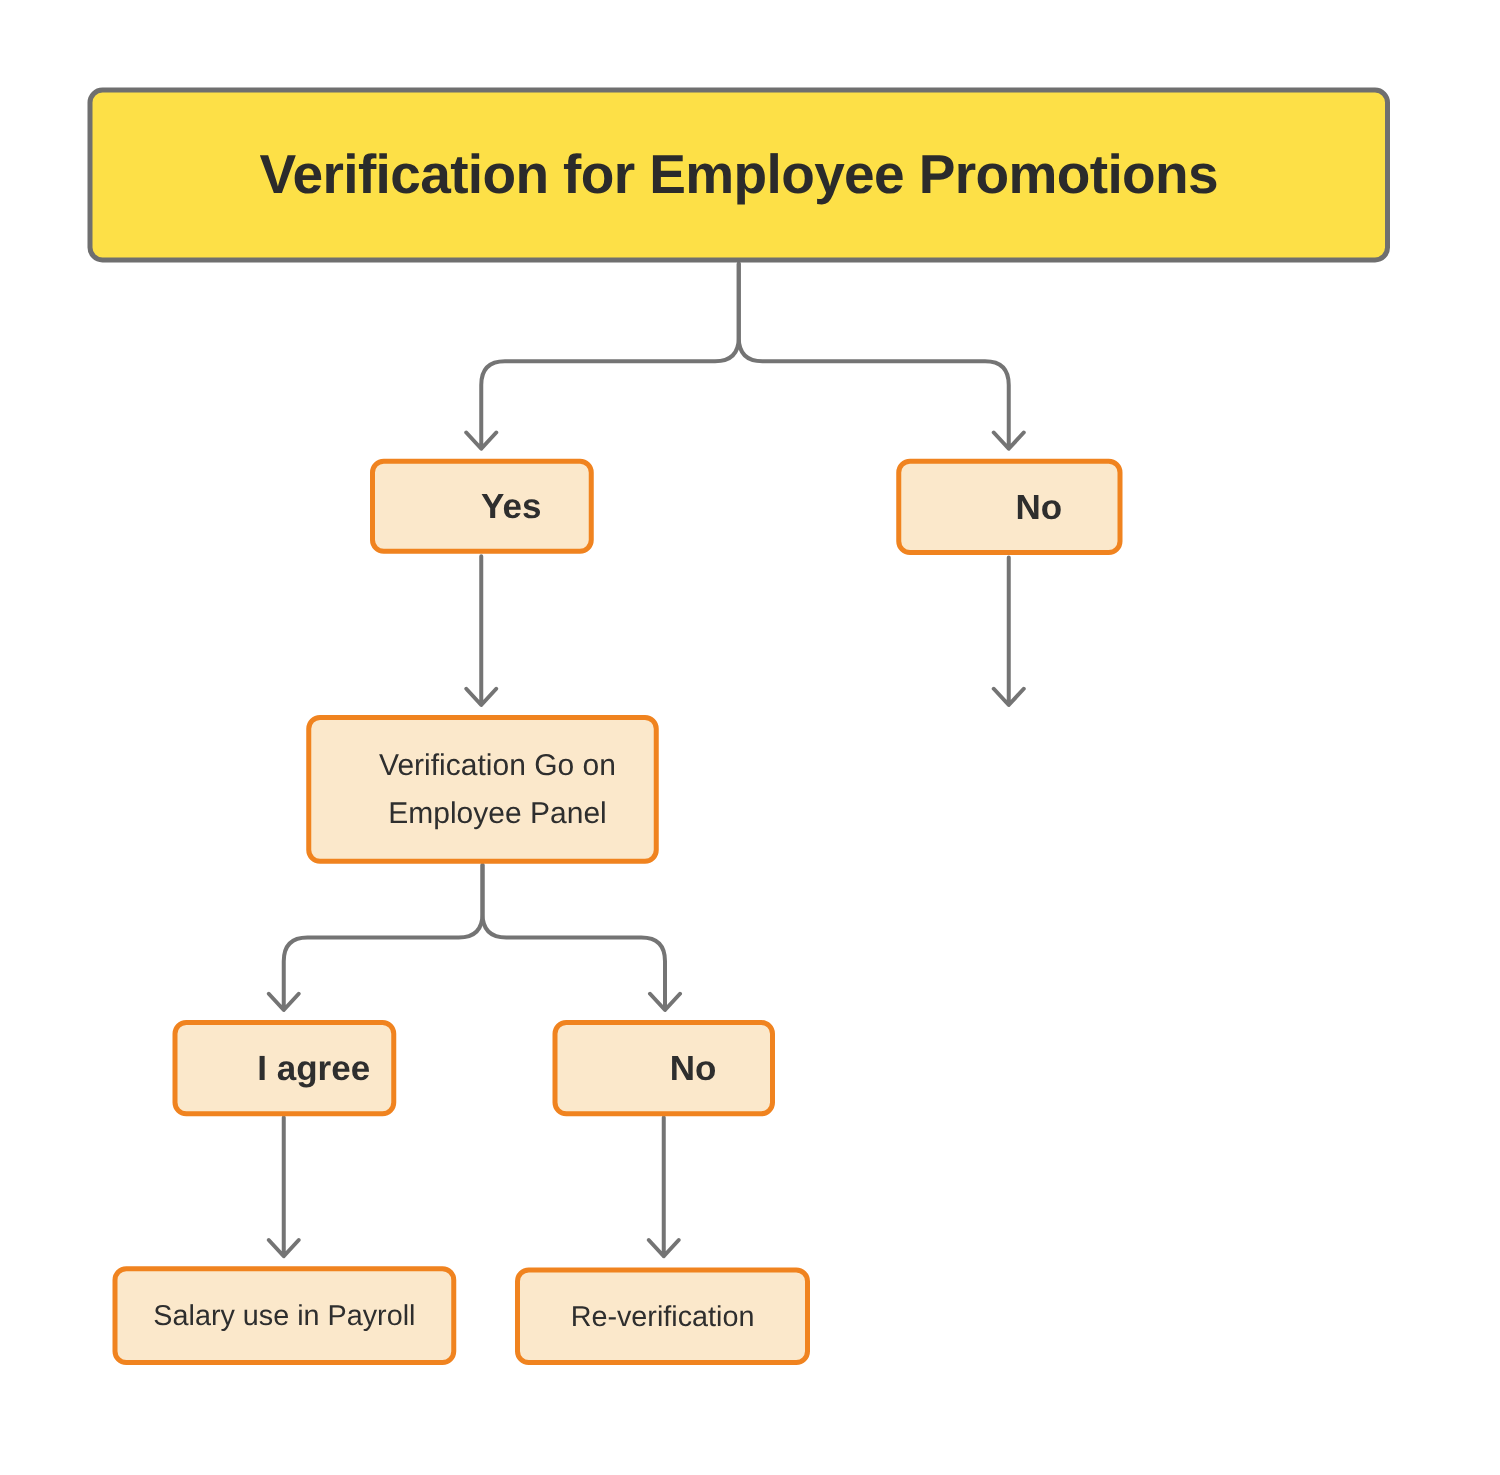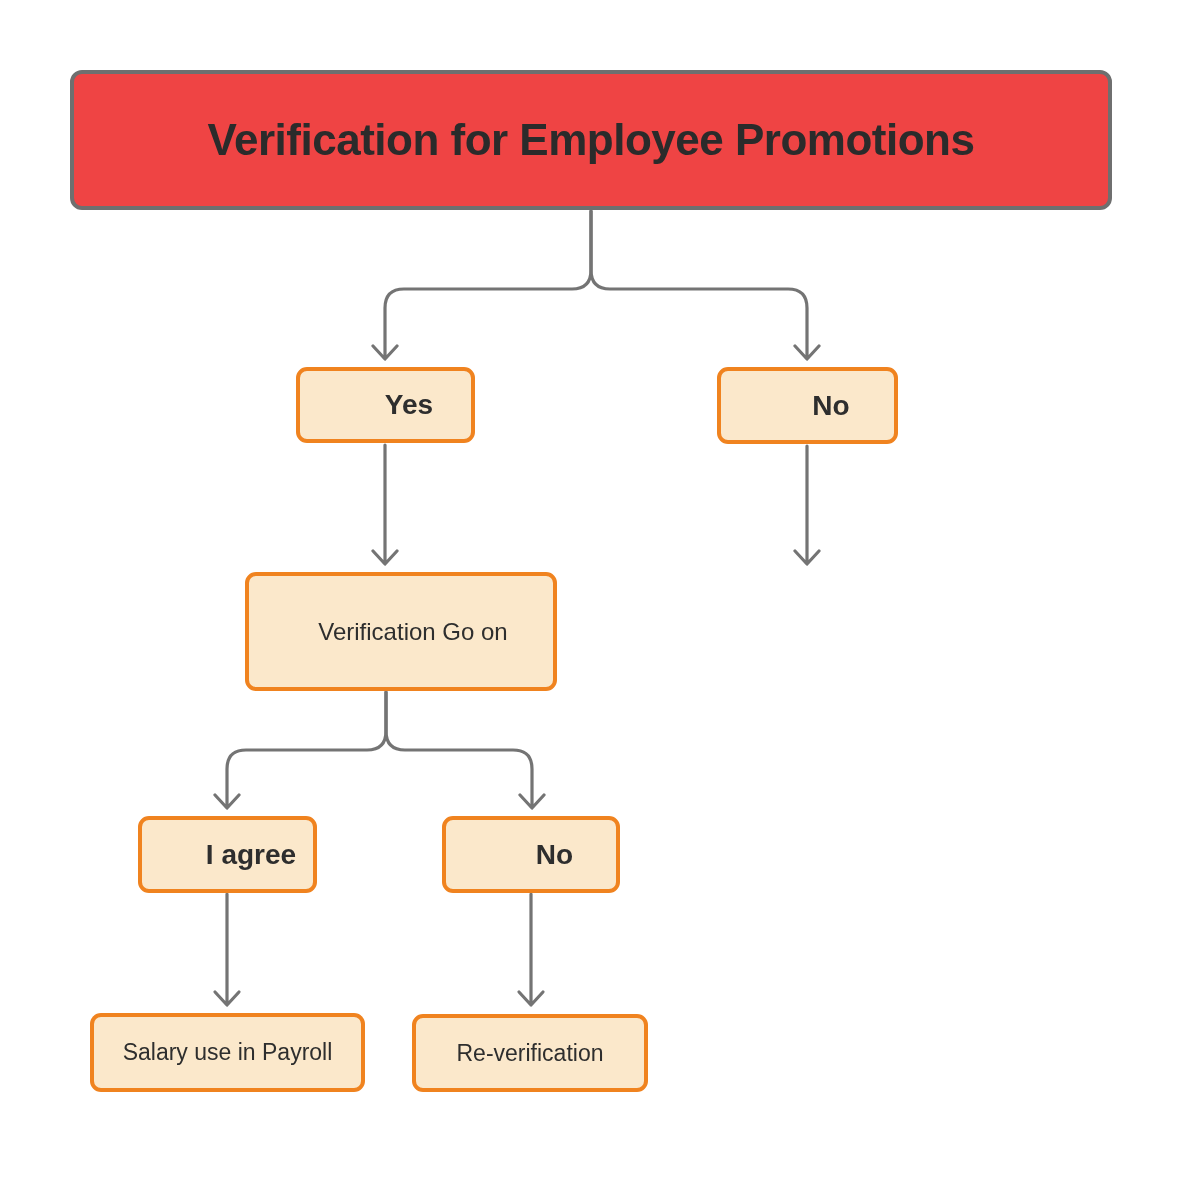--- a/index.html
+++ b/index.html
@@ -31,39 +31,39 @@
     align-items: center;
     justify-content: center;
     text-align: center;
     color: var(--text, #2e2e2e);
     background: var(--node-fill, #fbe8cb);
     border: 4px solid var(--node-border, #f0831f);
     border-radius: 11px;
   }
   .node .line { display: block; }
   .title-node {
-    background: #ef4444;
+    background: #fde047;
     border: 4px solid var(--title-border, #6f6f6f);
     border-radius: 12px;
   }
   .title-node .title-text {
     font-size: 44px;
     font-weight: bold;
     letter-spacing: -0.5px;
     color: #2b2b2b;
   }
   .decision { font-size: 28px; font-weight: bold; padding-left: 47px; }
   .process  { font-size: 24px; font-weight: normal; line-height: 38px; }
   .leaf     { font-size: 23px; font-weight: normal; }
 
   
   .n-title          { left: 70px;  top: 70px;   width: 1042px; height: 140px; }
   .n-yes            { left: 296px; top: 367px;  width: 179px;  height: 76px; }
   .n-no-right       { left: 717px; top: 367px;  width: 181px;  height: 77px; }
-  .n-panel          { left: 245px; top: 572px;  width: 312px;  height: 119px; padding-left: 24px; }
+  .n-panel          { left: 245px; top: 572px;  width: 282px;  height: 119px; padding-left: 24px; }
   .n-salary-direct  { left: 679px; top: 572px;  width: 257px;  height: 119px; }
   .n-i-agree        { left: 138px; top: 816px;  width: 179px;  height: 77px; align-items: center; }
   .n-no-left        { left: 442px; top: 816px;  width: 178px;  height: 77px; }
   .n-salary-payroll { left: 90px;  top: 1013px; width: 275px;  height: 79px; }
   .n-re-verify      { left: 412px; top: 1014px; width: 236px;  height: 78px; }
 </style>
 </head>
 <body>
 
 <div class="canvas">
@@ -86,20 +86,21 @@
   <div class="node decision n-yes">
     <span>Yes</span>
   </div>
 
   <div class="node decision n-no-right">
     <span>No</span>
   </div>
 
   <div class="node process n-panel">
     <span class="line">Verification Go on</span>
+    <span class="line">Employee Panel</span>
   </div>
 
 
   <div class="node decision n-i-agree">
     <span>I agree</span>
   </div>
 
   <div class="node decision n-no-left">
     <span>No</span>
   </div>

